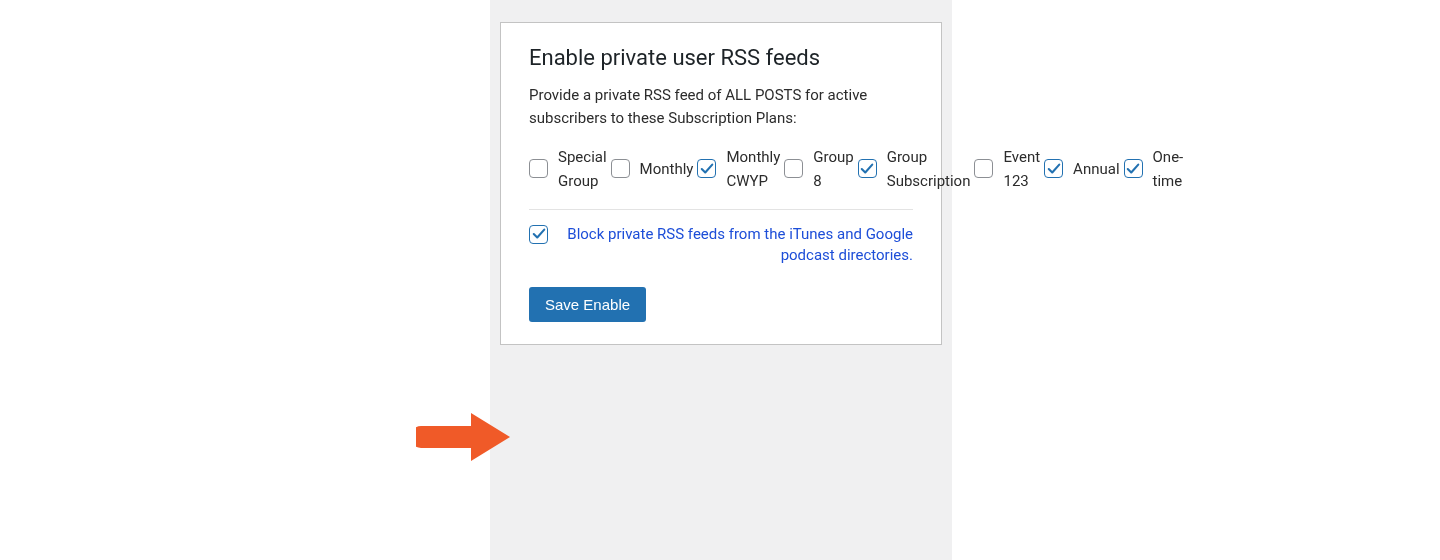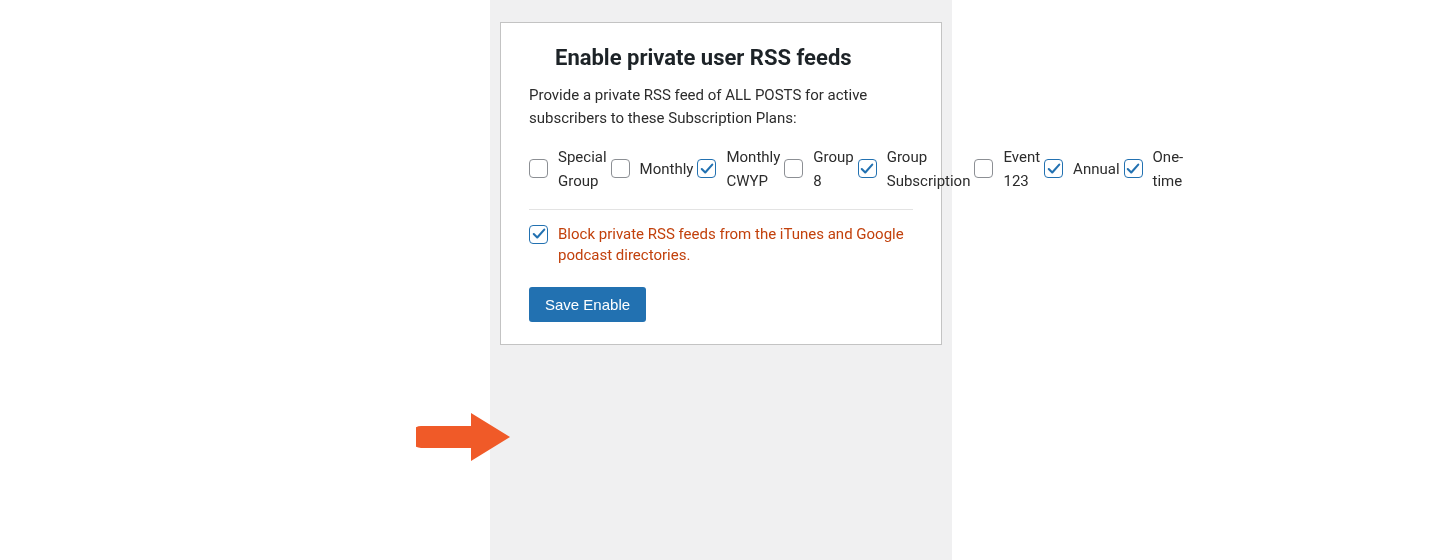--- a/index.html
+++ b/index.html
@@ -27,24 +27,23 @@
       position: absolute;
       left: 500px;
       top: 22px;
       width: 442px;
       background: #fff;
       border: 1px solid #c3c3c3;
       padding: 22px 28px 22px 28px;
     }
     .panel-title {
       font-size: 22px;
-      font-weight: 700;
+      font-weight: 400;
       color: #1d2327;
       margin-bottom: 14px;
-      margin-left: 26px;
     }
     .panel-desc {
       font-size: 15px;
       color: #2c2c2c;
       line-height: 1.55;
       margin-bottom: 14px;
     }
     .panel-desc strong {
       font-weight: 400;
     }
@@ -91,22 +90,23 @@
       border-top: 1px solid #e3e3e3;
       margin: 16px 0 14px 0;
     }
     .block-row {
       display: flex;
       align-items: flex-start;
       gap: 10px;
     }
     .block-label {
       font-size: 15px;
-      color: #c2410c;
+      color: #1d4ed8;
       line-height: 1.45;
+      text-align: right;
     }
     .save-button {
       margin-top: 20px;
       background: #2271b1;
       color: #fff;
       border: none;
       padding: 9px 16px;
       font-size: 15px;
       border-radius: 3px;
       cursor: pointer;

